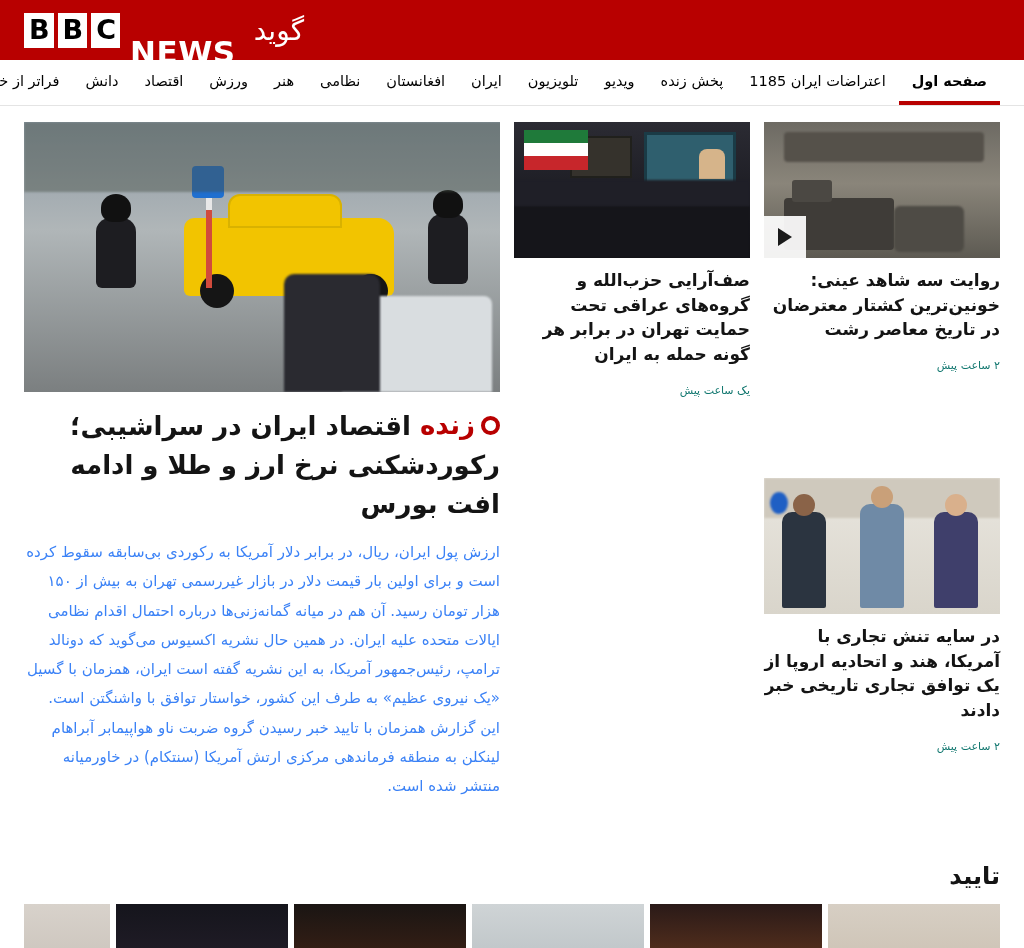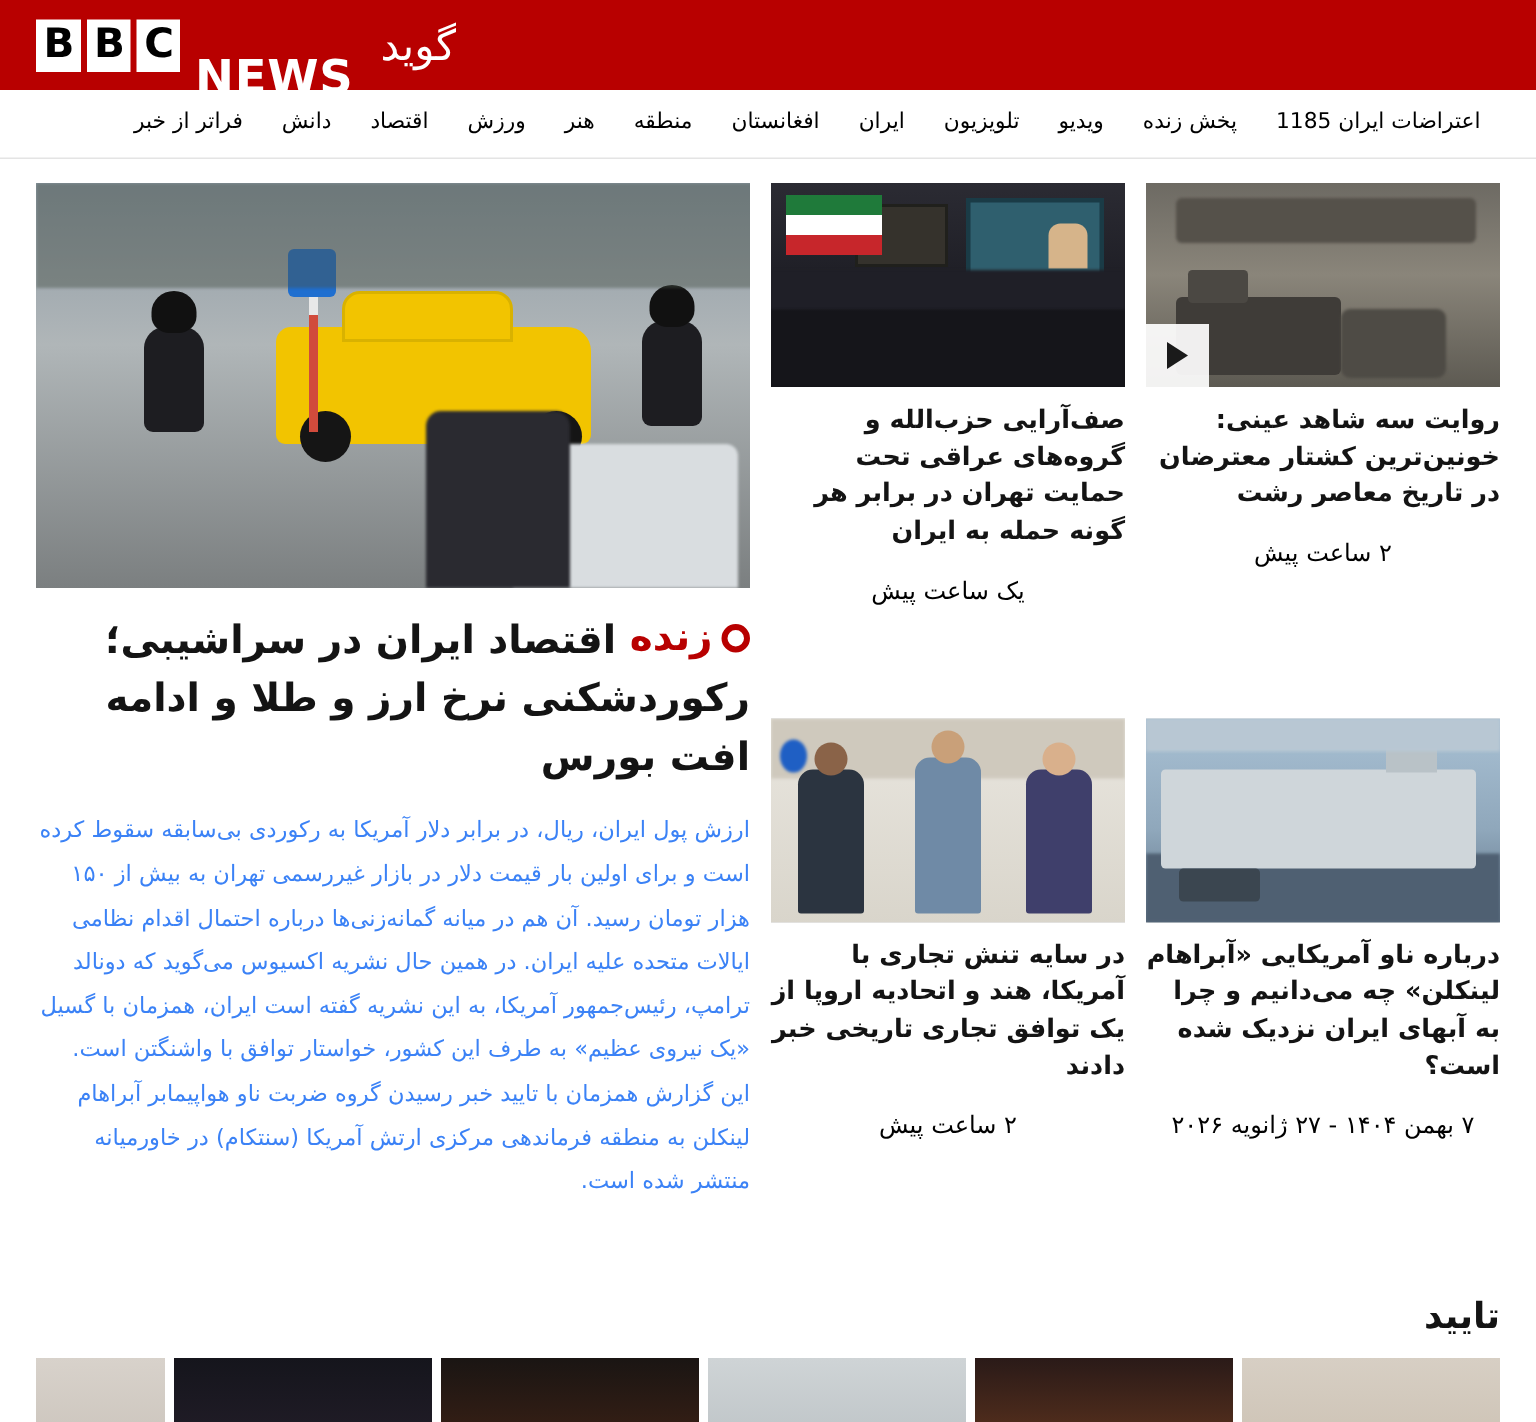--- a/index.html
+++ b/index.html
@@ -110,23 +110,23 @@
   .headline {
     margin-top: 10px;
     font-size: 17px;
     line-height: 1.45;
     font-weight: 700;
     color: #141414;
     text-align: right;
   }
   .timestamp {
     margin-top: 8px;
-    font-size: 16px;
-    color: #000000;
-    text-align: center;
+    font-size: 11px;
+    color: #0f766e;
+    text-align: right;
   }
 
   .play-badge {
     position: absolute;
     bottom: 0;
     left: 0;
     width: 42px;
     height: 42px;
     background: rgba(255,255,255,0.92);
     display: flex;
@@ -286,27 +286,28 @@
       <span>B</span>
       <span>C</span>
     </div>
     <div class="brand-news">NEWS</div>
     <div class="brand-farsi">گوید</div>
   </div>
 </header>
 
 <nav class="topnav">
   <ul class="nav-list" id="nav-list">
+      <li class="nav-item active">صفحه اول</li>
       <li class="nav-item">اعتراضات ایران 1185</li>
       <li class="nav-item">پخش زنده</li>
       <li class="nav-item">ویدیو</li>
       <li class="nav-item">تلویزیون</li>
       <li class="nav-item">ایران</li>
       <li class="nav-item">افغانستان</li>
-      <li class="nav-item">منطقه</li>
+      <li class="nav-item">نظامی</li>
       <li class="nav-item">هنر</li>
       <li class="nav-item">ورزش</li>
       <li class="nav-item">اقتصاد</li>
       <li class="nav-item">دانش</li>
       <li class="nav-item">فراتر از خبر</li>
     </ul>
 </nav>
 
 <main class="page">
   <section class="top-grid">
@@ -359,31 +360,20 @@
           <span class="live-badge">
             <span class="live-dot"></span>
             <span>زنده</span>
           </span>
           <span>اقتصاد ایران در سراشیبی؛ رکوردشکنی نرخ ارز و طلا و ادامه افت بورس</span>
         </h2>
       </div>
       <p class="lead-body">ارزش پول ایران، ریال، در برابر دلار آمریکا به رکوردی بی‌سابقه سقوط کرده است و برای اولین بار قیمت دلار در بازار غیررسمی تهران به بیش از ۱۵۰ هزار تومان رسید. آن هم در میانه گمانه‌زنی‌ها درباره احتمال اقدام نظامی ایالات متحده علیه ایران. در همین حال نشریه اکسیوس می‌گوید که دونالد ترامپ، رئیس‌جمهور آمریکا، به این نشریه گفته است ایران، همزمان با گسیل «یک نیروی عظیم» به طرف این کشور، خواستار توافق با واشنگتن است. این گزارش همزمان با تایید خبر رسیدن گروه ضربت ناو هواپیمابر آبراهام لینکلن به منطقه فرماندهی مرکزی ارتش آمریکا (سنتکام) در خاورمیانه منتشر شده است.</p>
     </article>
 
-    <article class="card">
-      <div class="thumb">
-        <div class="ph ship"></div>
-        <div class="blobC" style="width:236px;height:46px;background:#4f6072;left:0;bottom:0;border-radius:0;"></div>
-        <div class="carrier"></div>
-        <div class="tug"></div>
-        <div class="blobA" style="width:236px;height:22px;background:#b8c7d3;left:0;top:0;border-radius:0;"></div>
-      </div>
-      <h3 class="headline">درباره ناو آمریکایی «آبراهام لینکلن» چه می‌دانیم و چرا به آبهای ایران نزدیک شده است؟</h3>
-      <div class="timestamp">۷ بهمن ۱۴۰۴ - ۲۷ ژانویه ۲۰۲۶</div>
-    </article>
 
     <article class="card">
       <div class="thumb">
         <div class="ph stage"></div>
         <div class="blobC" style="width:236px;height:40px;background:#cfc9bd;left:0;top:0;border-radius:0;"></div>
         <div class="person" style="left:18px;background:#2b3440;"></div>
         <div class="head" style="left:29px;bottom:98px;background:#8a6348;"></div>
         <div class="person" style="left:96px;background:#6f8aa6;height:104px;"></div>
         <div class="head" style="left:107px;bottom:106px;background:#c9a079;"></div>
         <div class="person" style="left:170px;background:#3f3f6b;"></div>

